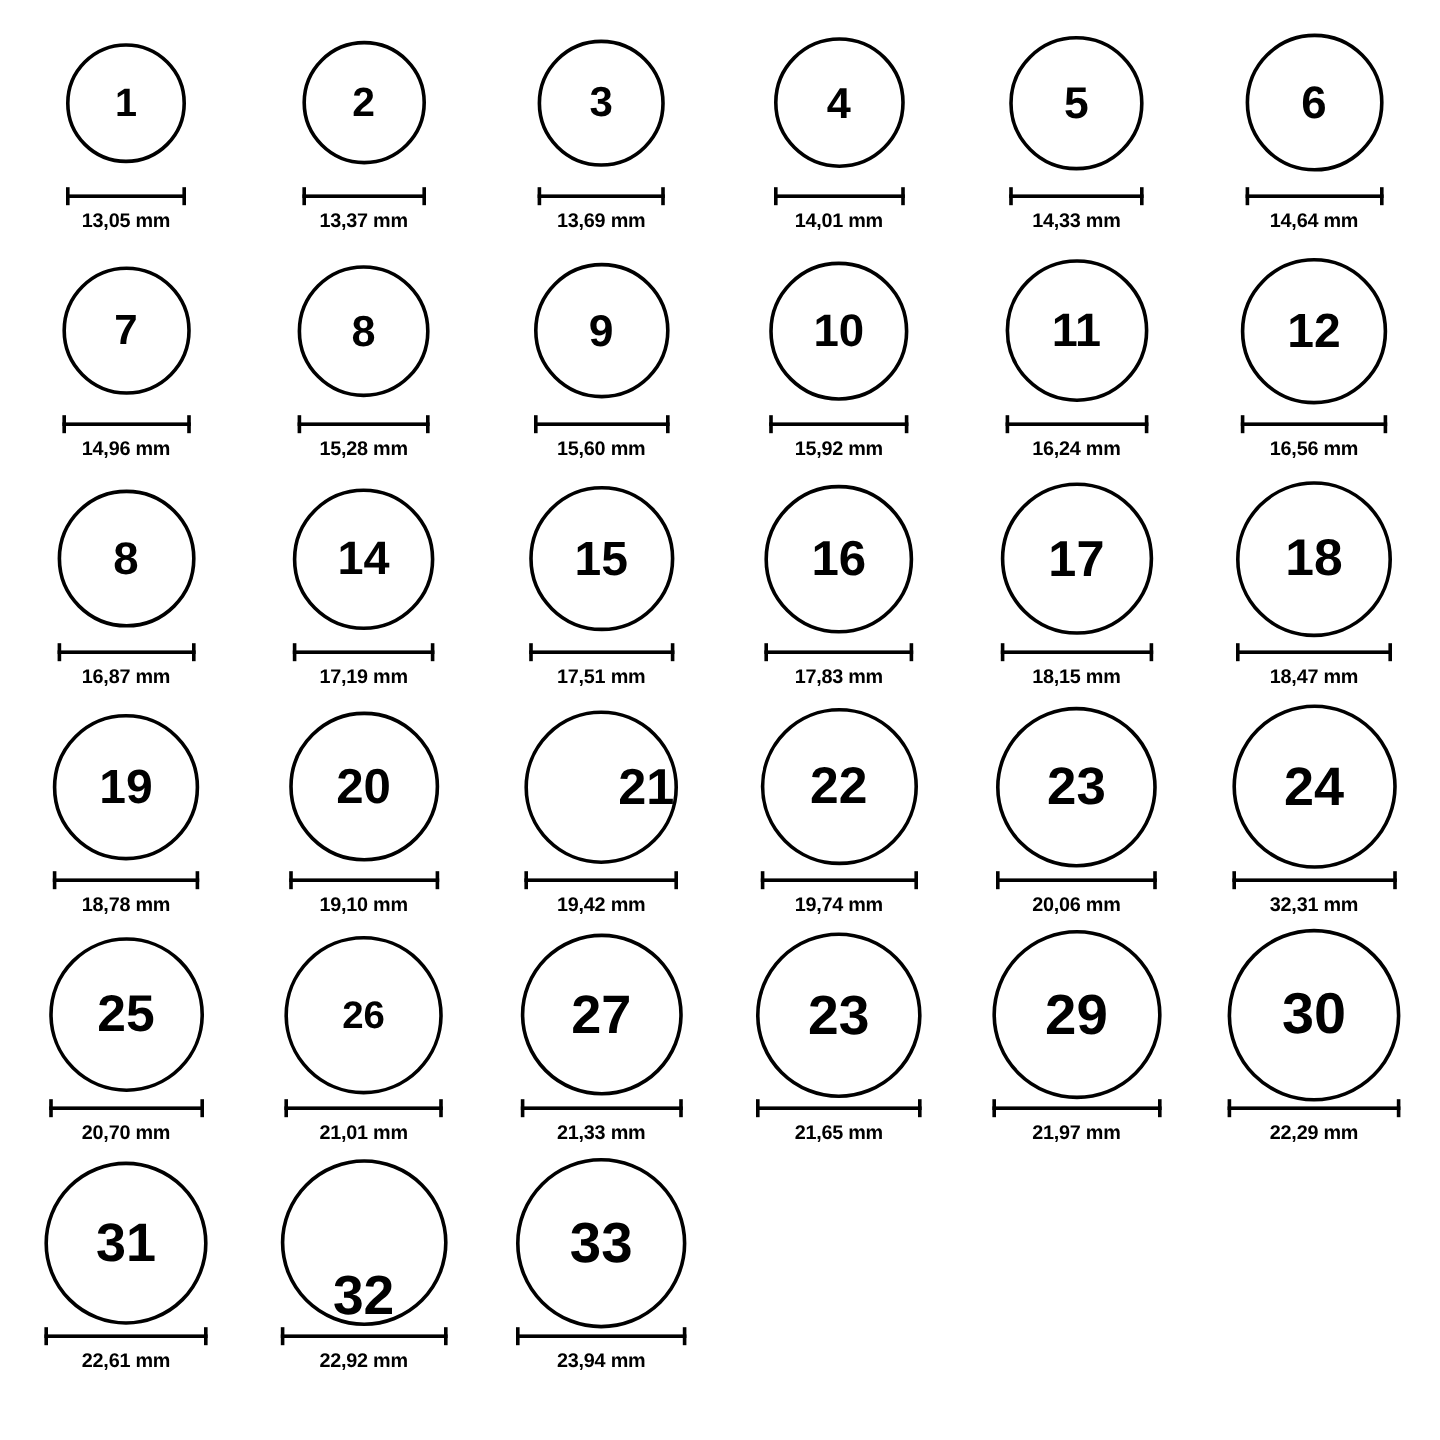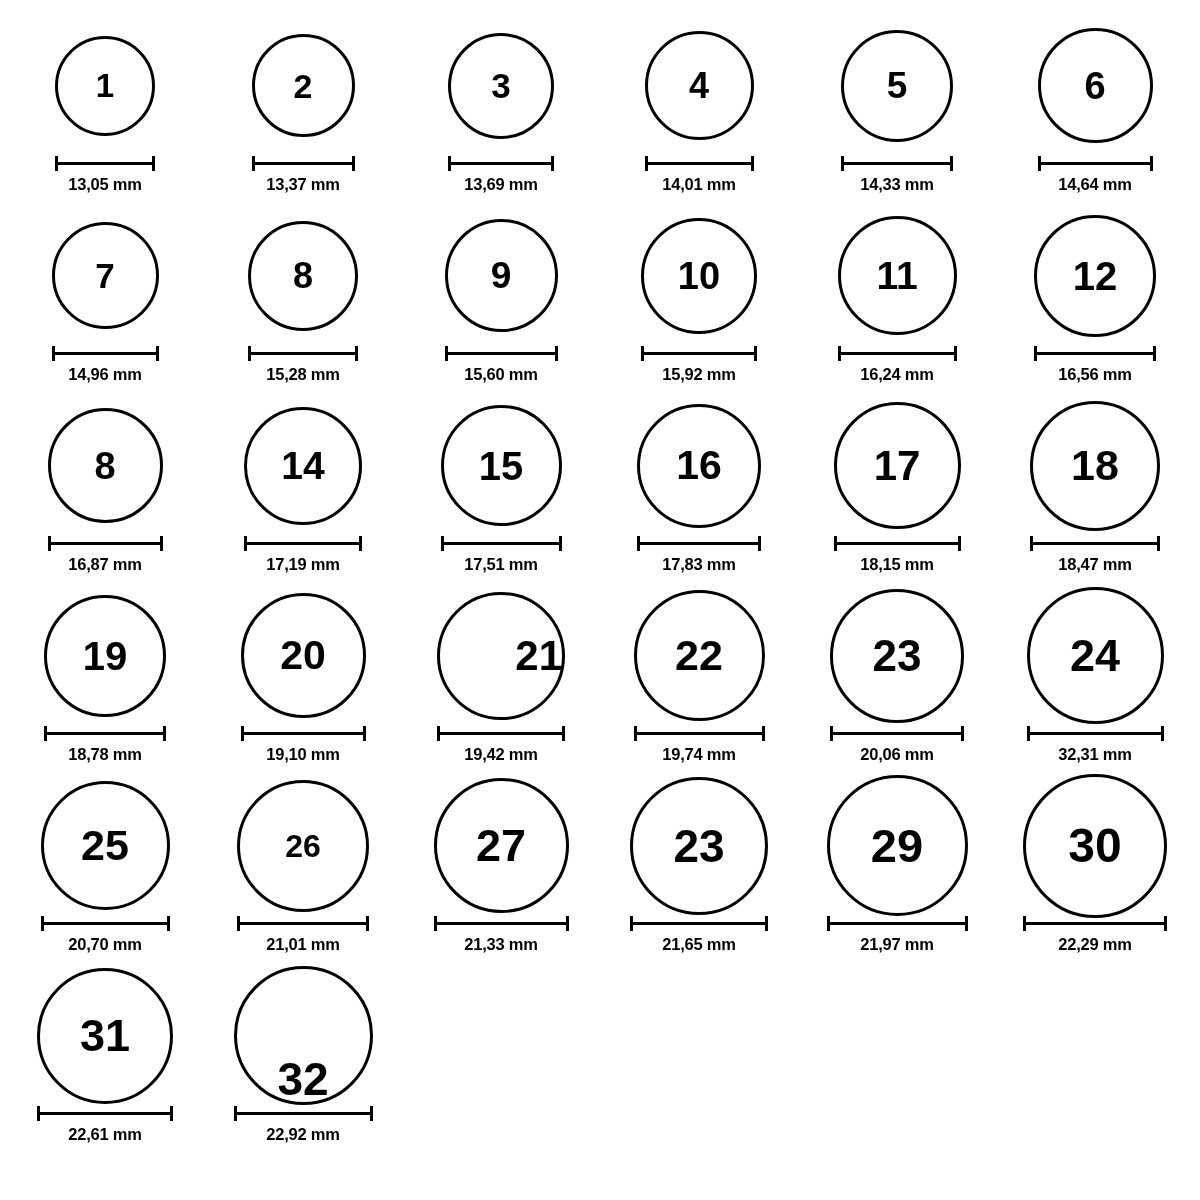--- a/index.html
+++ b/index.html
@@ -501,14 +501,27 @@
             <span class="ring-label" style="font-size: 46px;">32</span>
           </div>
         </div>
         <div class="measure" style="width: 139px;">
           <div class="bar"></div>
           <div class="cap-l"></div>
           <div class="cap-r"></div>
         </div>
         <div class="mm">22,92 mm</div>
       </div>
+      <div class="cell">
+        <div class="ring-wrap">
+          <div class="ring" style="width: 142px; height: 142px;">
+            <span class="ring-label" style="font-size: 47px;">33</span>
+          </div>
+        </div>
+        <div class="measure" style="width: 142px;">
+          <div class="bar"></div>
+          <div class="cap-l"></div>
+          <div class="cap-r"></div>
+        </div>
+        <div class="mm">23,94 mm</div>
+      </div>
     </div>
 </div>
 
 </body></html>

